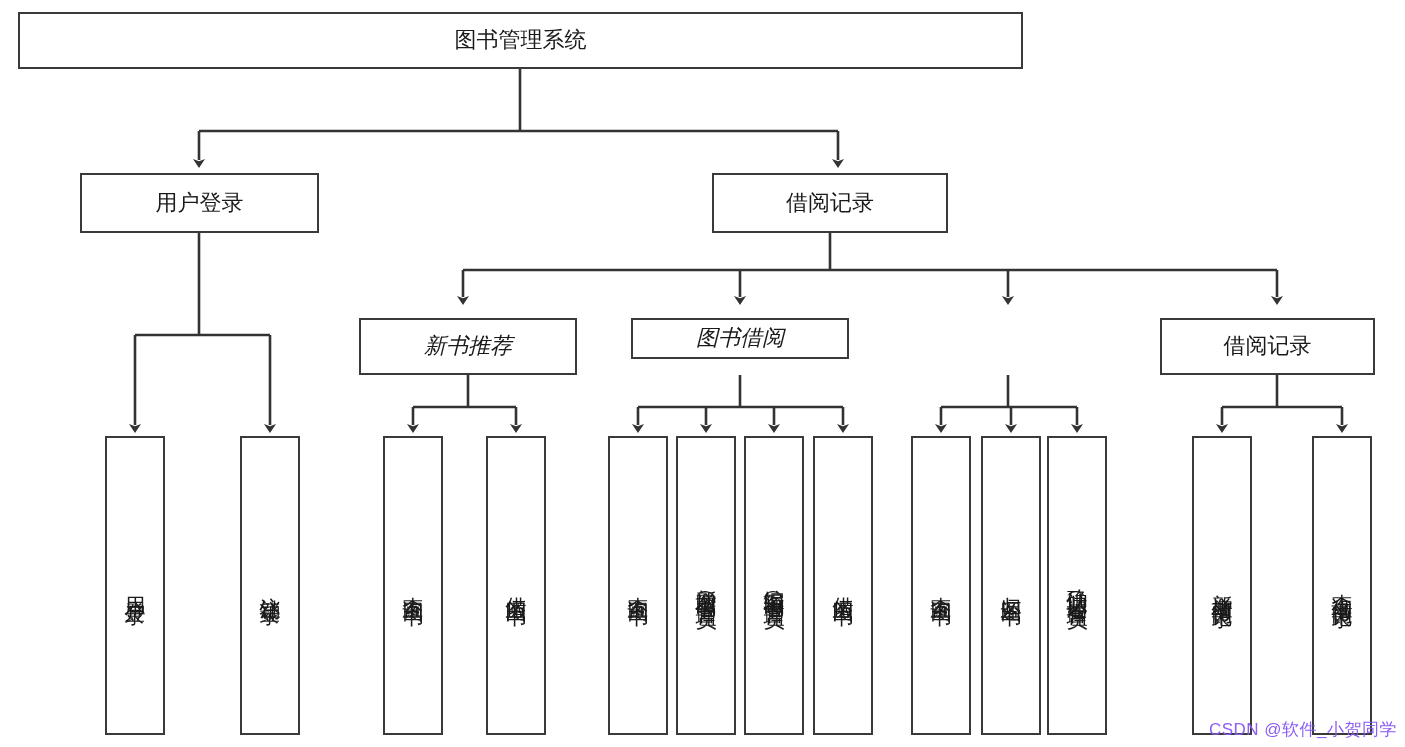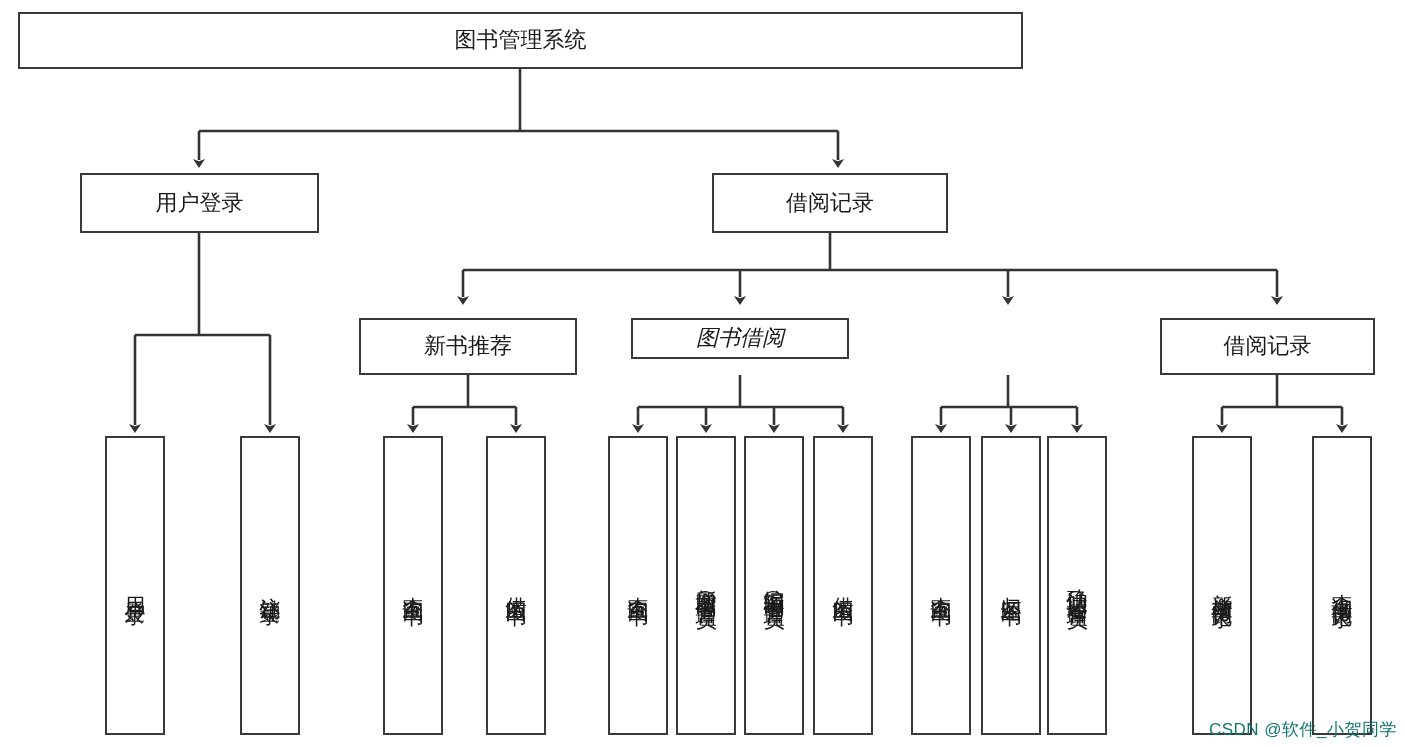--- a/index.html
+++ b/index.html
@@ -50,21 +50,21 @@
     top: 0;
     width: 1405px;
     height: 747px;
     pointer-events: none;
   }
   .watermark {
     position: absolute;
     right: 8px;
     bottom: 6px;
     font-size: 17px;
-    color: #0f766e;
+    color: #8b5cf6;
     letter-spacing: 0.5px;
     white-space: nowrap;
   }
 </style>
 </head>
 <body>
 
 <div id="canvas">
 
   <svg class="edges" viewBox="0 0 1405 747" xmlns="http://www.w3.org/2000/svg">
@@ -121,21 +121,21 @@
     <span class="node-label">图书管理系统</span>
   </div>
 
   <div class="node horiz" style="left:80px; top:173px; width:239px; height:60px;">
     <span class="node-label">用户登录</span>
   </div>
   <div class="node horiz" style="left:712px; top:173px; width:236px; height:60px;">
     <span class="node-label">借阅记录</span>
   </div>
 
-  <div class="node horiz" style="left:359px; top:318px; width:218px; height:57px;">
+  <div class="node horiz" style="left:359px; top:318px; width:218px; height:57px;font-style:italic;">
     <span class="node-label">新书推荐</span>
   </div>
   <div class="node horiz" style="left:631px; top:318px; width:218px; height:41px;font-style:italic;">
     <span class="node-label">图书借阅</span>
   </div>
   <div class="node horiz" style="left:1160px; top:318px; width:215px; height:57px;">
     <span class="node-label">借阅记录</span>
   </div>
 
   <div class="node vert" style="left:105px; top:436px; width:60px; height:299px;">

